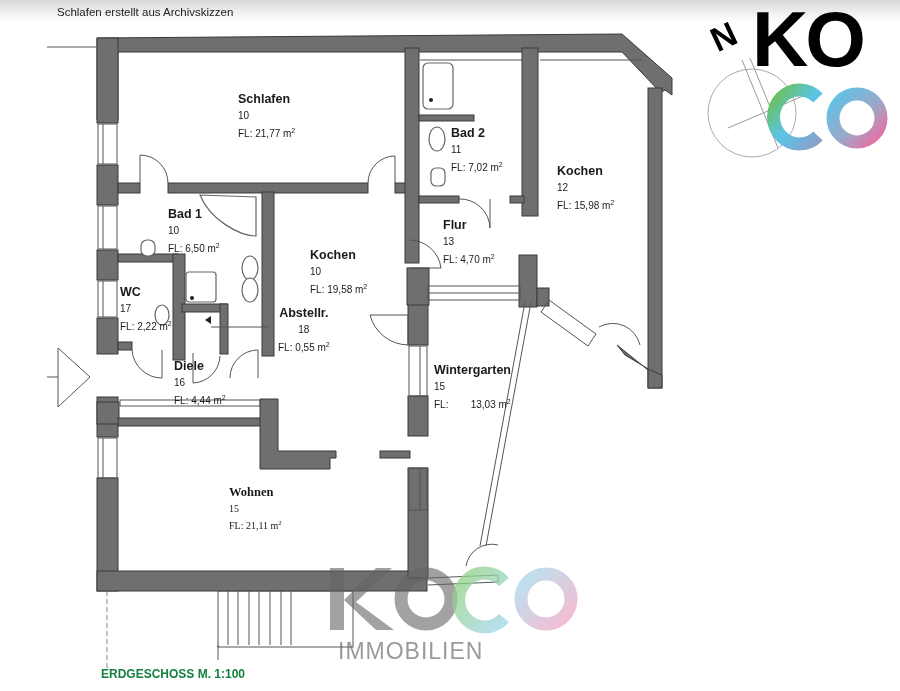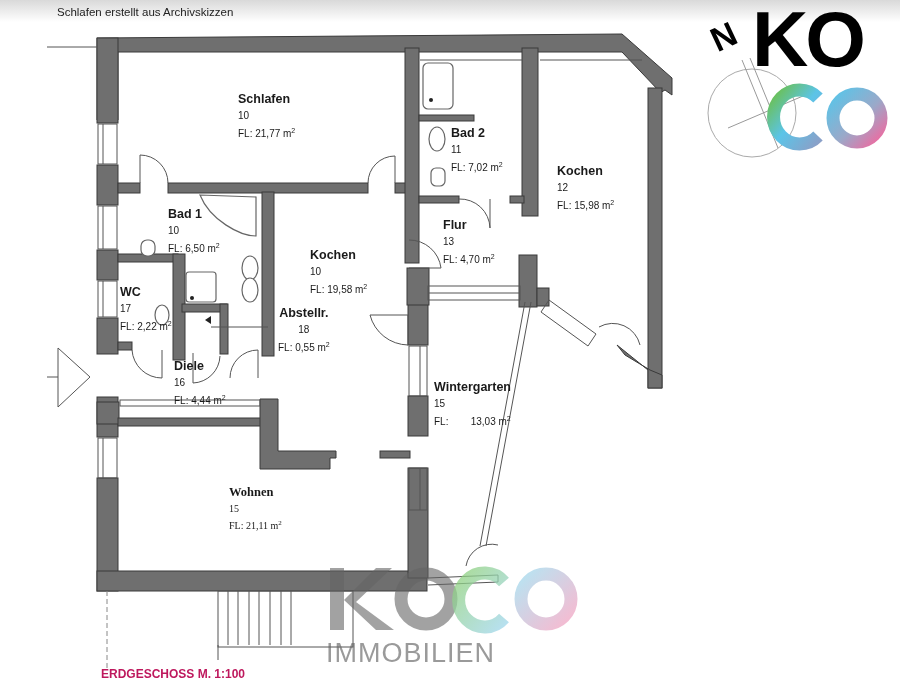--- a/index.html
+++ b/index.html
@@ -6,23 +6,23 @@
   body{width:900px;height:691px;position:relative;overflow:hidden;font-family:"Liberation Sans",sans-serif;color:#111;}
   .topfade{position:absolute;left:0;top:0;width:900px;height:22px;background:linear-gradient(#d9d9d9,#fff);}
   .subtitle{position:absolute;left:57px;top:6px;font-size:11.5px;color:#222;}
   svg.plan{position:absolute;left:0;top:0;}
   .wall{fill:#6f6f6f;stroke:#3a3a3a;stroke-width:1;}
   .thin{fill:none;stroke:#555;stroke-width:1;}
   .fix{fill:#fff;stroke:#666;stroke-width:1.2;}
   .room{position:absolute;font-size:10px;line-height:15px;color:#1a1a1a;}
   .room .name{font-weight:bold;font-size:12.5px;line-height:17px;}
   .room sup{font-size:7px;}
-  .footer{position:absolute;left:101px;top:667px;font-weight:bold;font-size:12px;color:#be185d;}
+  .footer{position:absolute;left:101px;top:667px;font-weight:bold;font-size:12px;color:#15803d;}
   .wm{position:absolute;left:326px;top:560px;width:260px;height:110px;}
-  .wm .imm{position:absolute;left:0;top:78px;font-size:27px;color:rgba(100,100,100,0.65);letter-spacing:1px;}
+  .wm .imm{position:absolute;left:12px;top:78px;font-size:23px;color:rgba(100,100,100,0.65);letter-spacing:1px;}
   .logo{position:absolute;left:700px;top:8px;width:200px;height:160px;}
   .logo .ko{position:absolute;left:52px;top:-14px;font-size:78px;font-weight:bold;color:#000;letter-spacing:-3px;}
 </style>
 </head>
 <body>
 
 <div class="topfade"></div>
 <div class="subtitle">Schlafen erstellt aus Archivskizzen</div>
 
 <svg class="plan" width="900" height="691" viewBox="0 0 900 691">
@@ -190,21 +190,21 @@
 <div class="room" style="left:278px;top:305px;text-align:center;">
   <div class="name">Abstellr.</div>
   <div>18</div>
   <div><span>FL:  0,55 m</span><sup>2</sup></div>
 </div>
 <div class="room" style="left:162px;top:358px;margin-left:12px;">
   <div class="name">Diele</div>
   <div>16</div>
   <div><span>FL: 4,44 m</span><sup>2</sup></div>
 </div>
-<div class="room" style="left:434px;top:379px;">
+<div class="room" style="left:434px;top:362px;">
   <div class="name">Wintergarten</div>
   <div>15</div>
   <div><span style="white-space:pre;">FL:        13,03 m</span><sup>2</sup></div>
 </div>
 <div class="room" style="left:229px;top:484px;font-family:Liberation Serif, serif;">
   <div class="name">Wohnen</div>
   <div>15</div>
   <div><span>FL: 21,11 m</span><sup>2</sup></div>
 </div>
 

